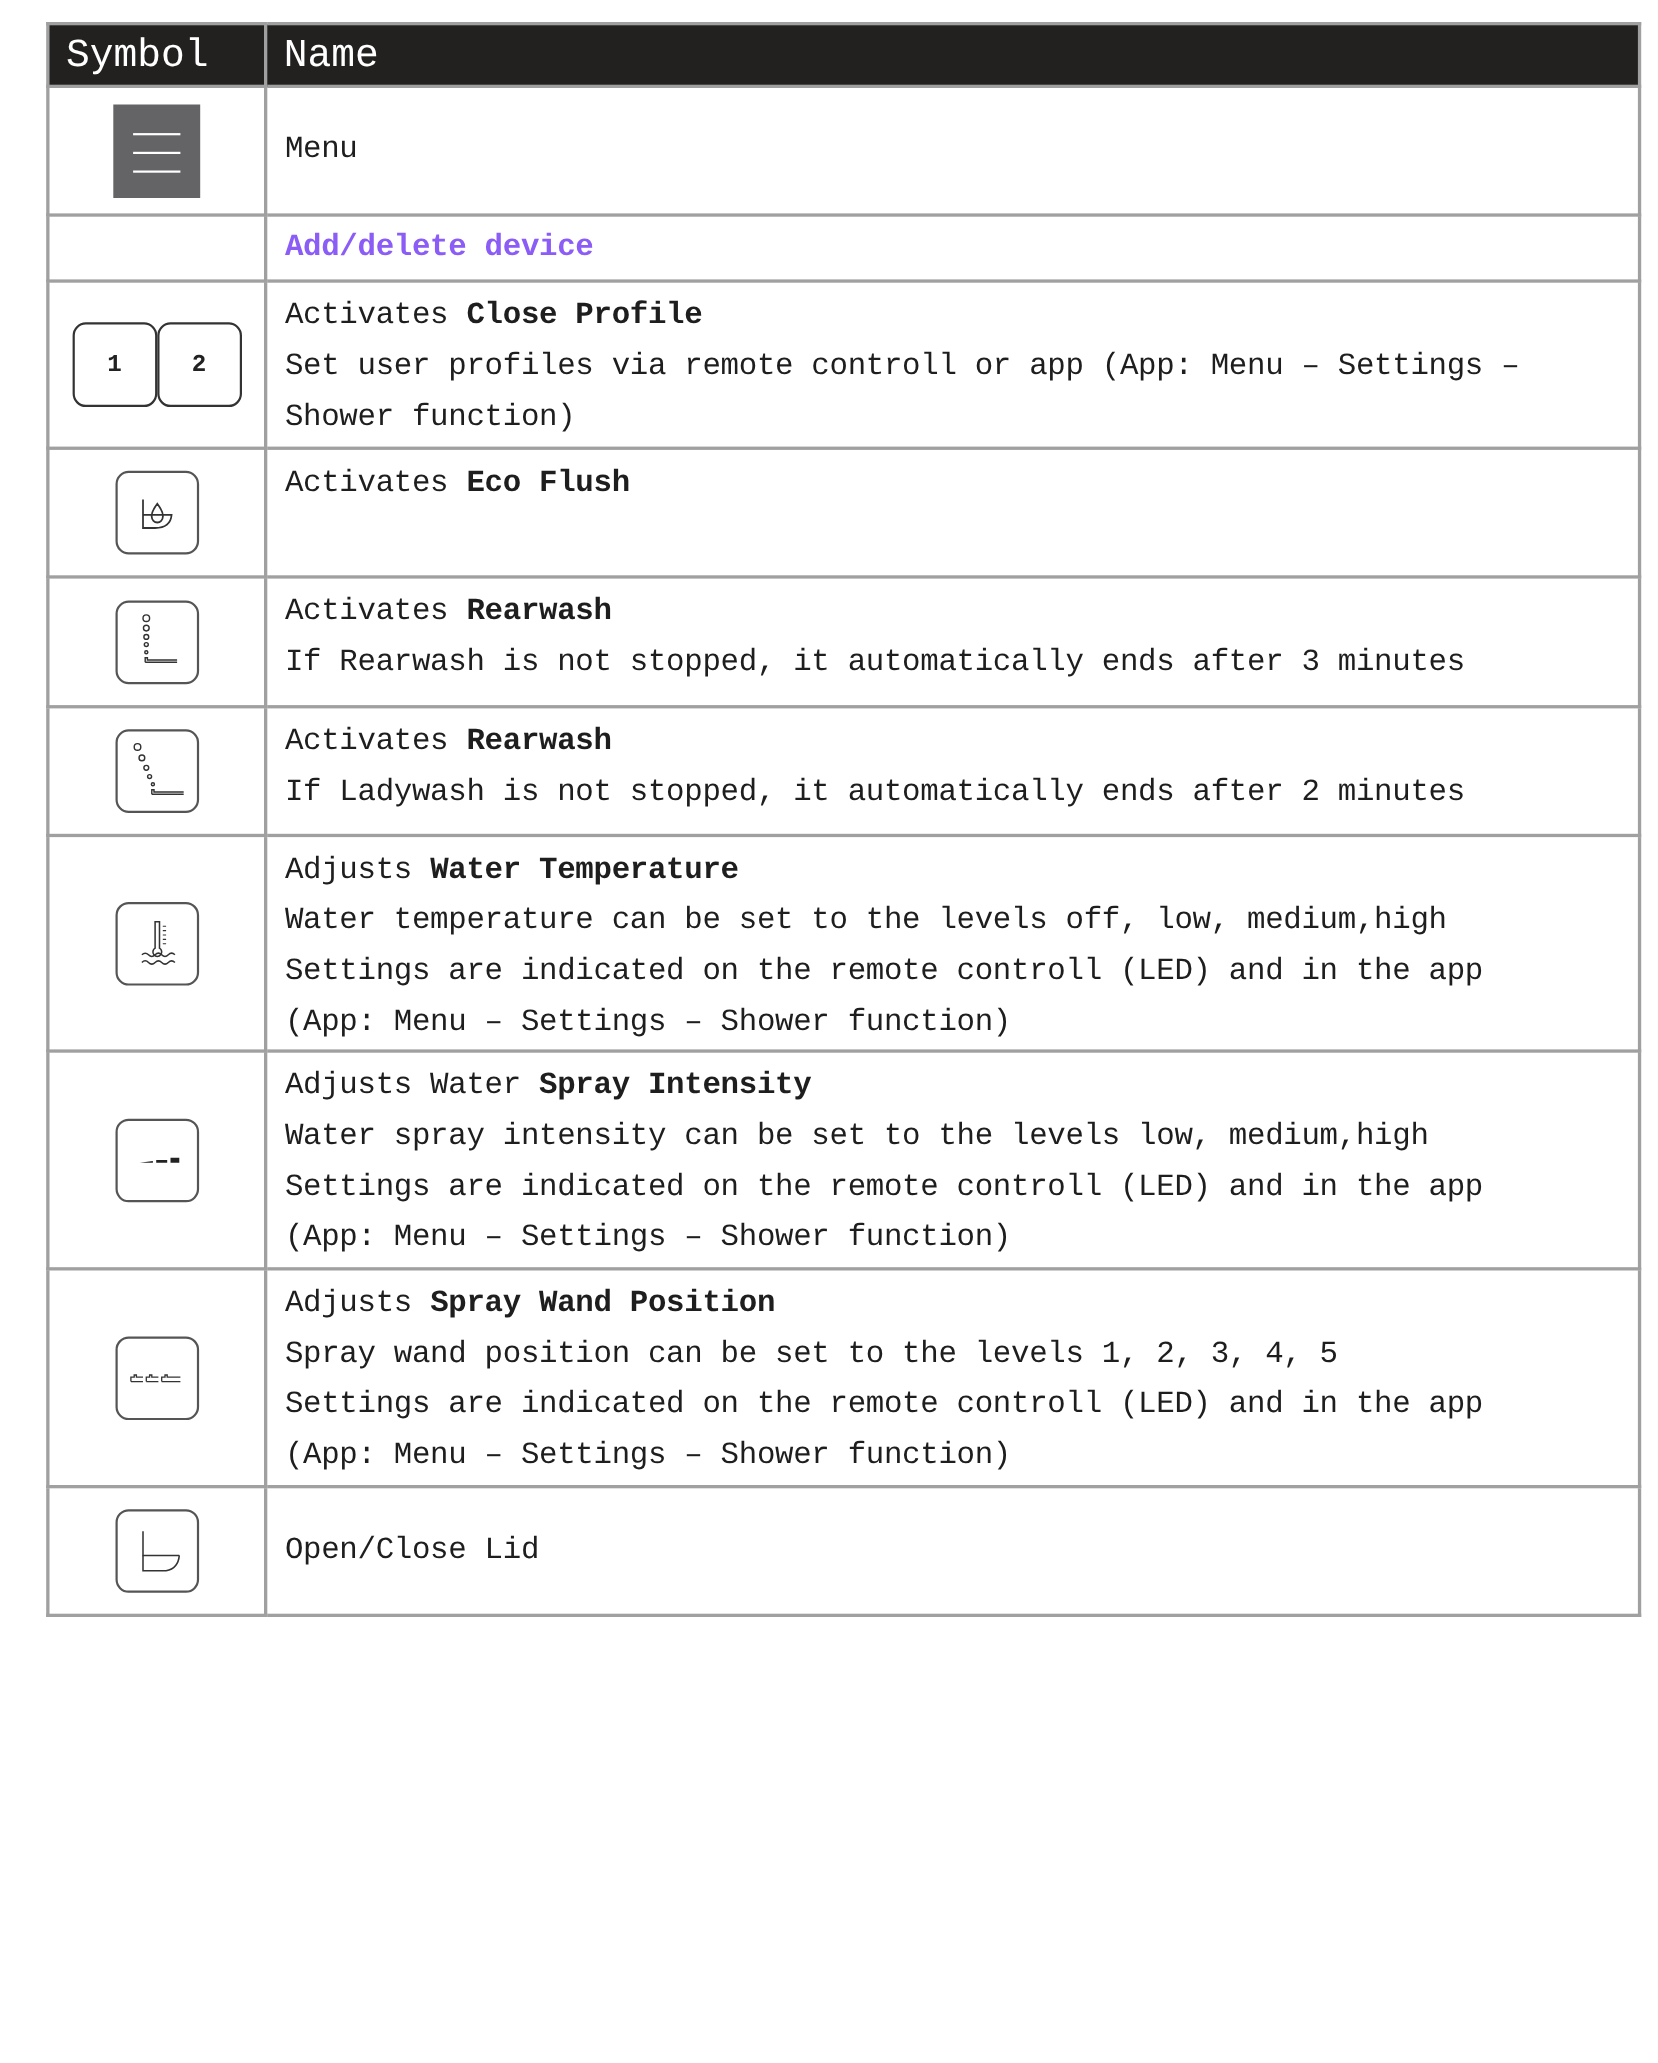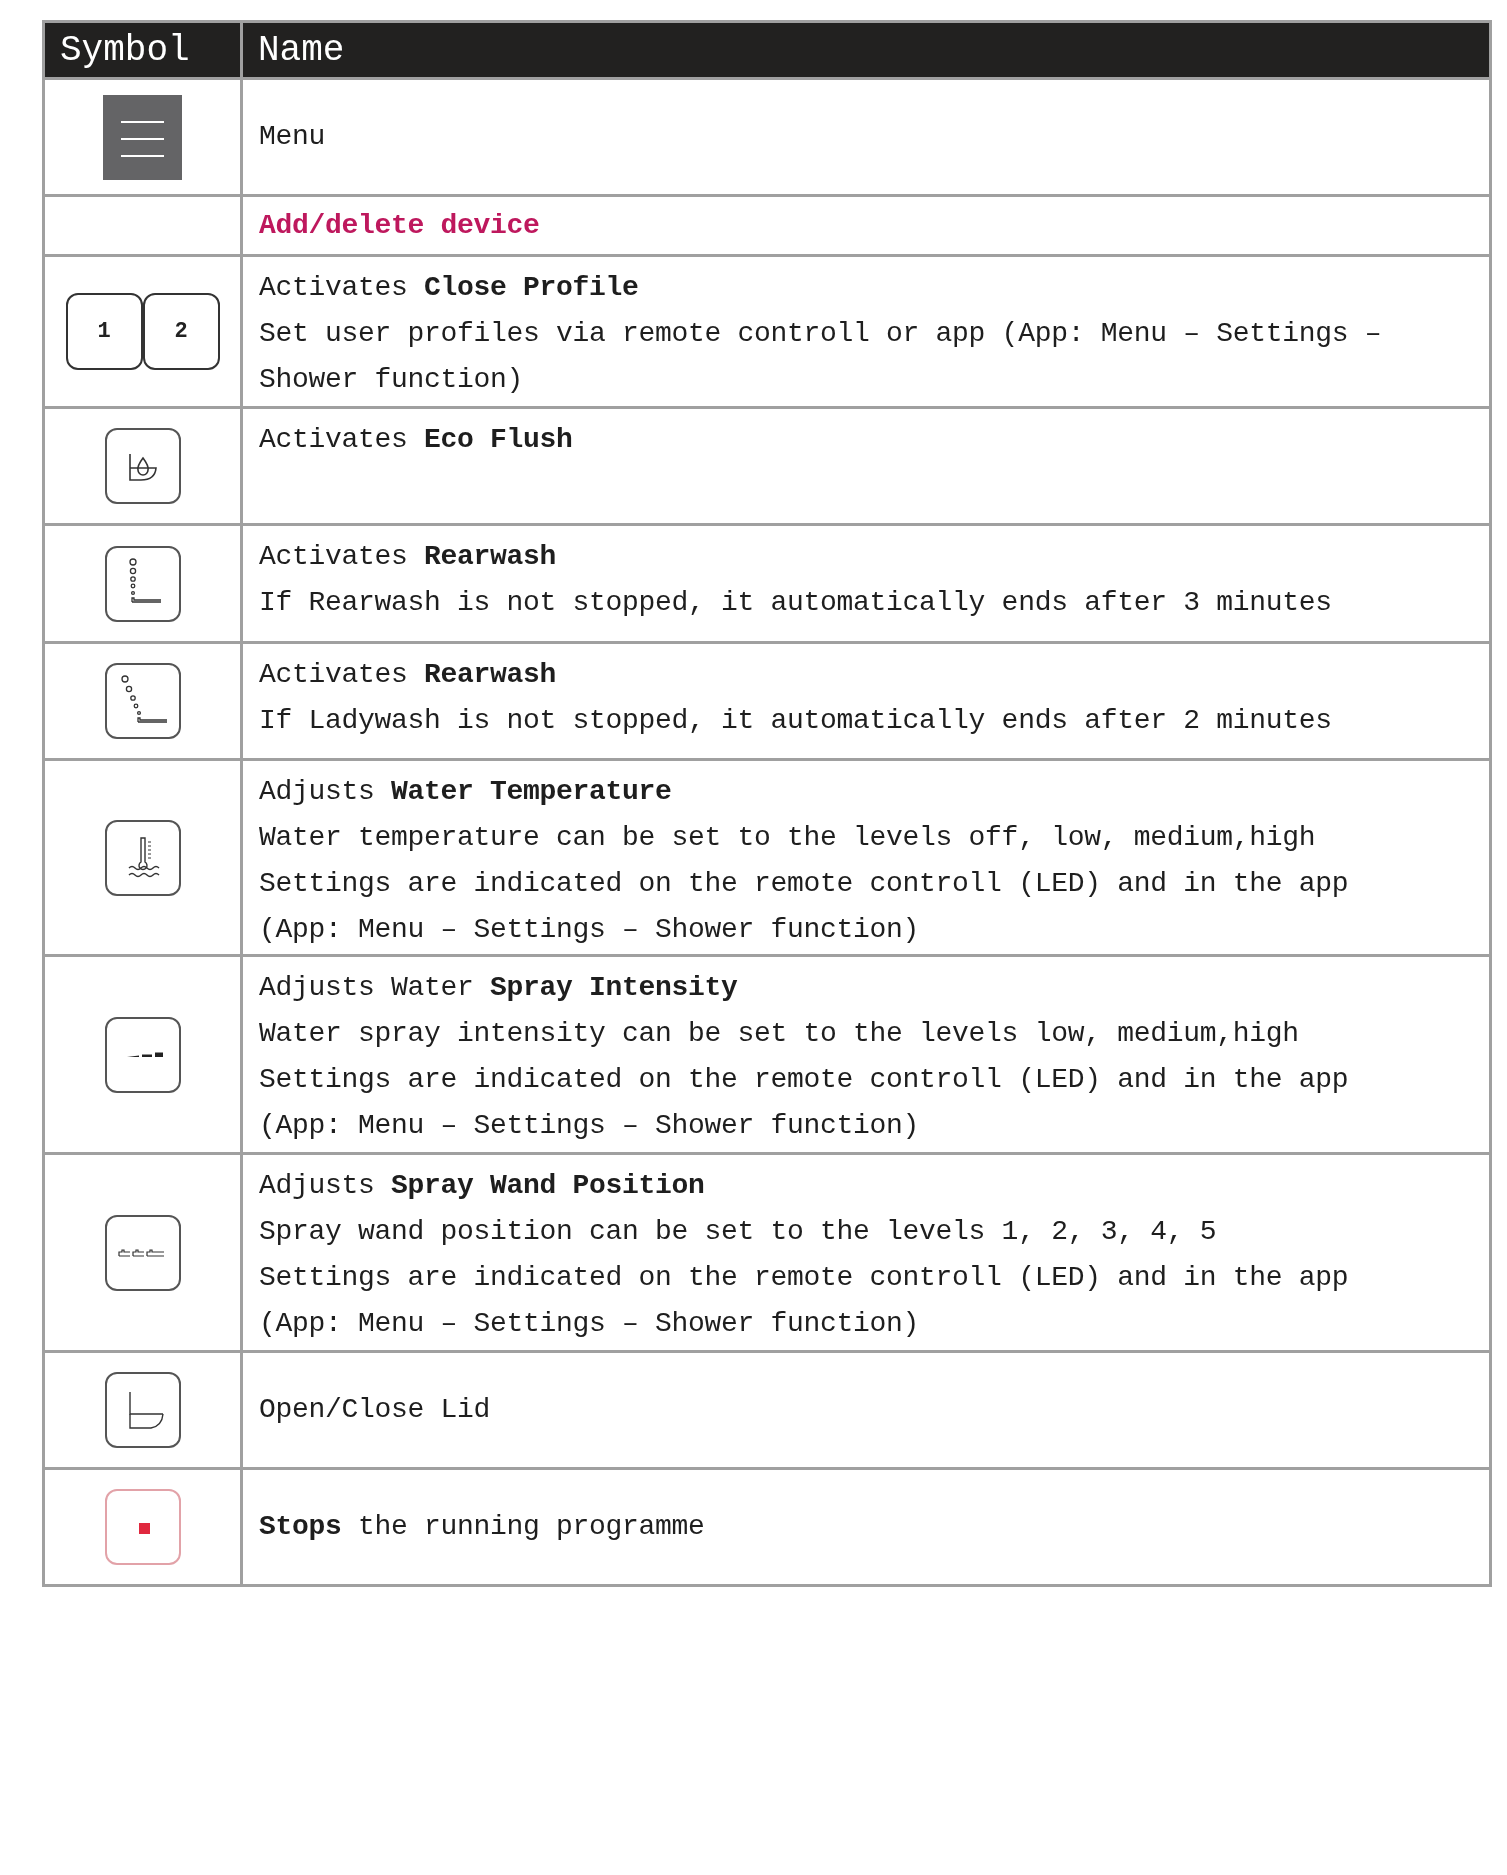--- a/index.html
+++ b/index.html
@@ -8,21 +8,21 @@
   .tbl { position: absolute; left: 42px; top: 20px; width: 1450px; border-collapse: collapse; table-layout: fixed; font-family: Liberation Mono, monospace; }
   .tbl td, .tbl th { border: 3px solid #a0a0a0; padding: 0; vertical-align: top; }
   .tbl th { background: #222120; color: #ffffff; font-weight: normal; text-align: left;
             font-size: 36px; height: 54px; padding: 0 0 0 15px; vertical-align: middle; border-color: #a0a0a0; }
   .col-sym { width: 198px; }
   .sym-cell { text-align: center; vertical-align: middle !important; }
   .name-cell { padding: 8px 16px 0 16px !important; font-size: 28px; line-height: 46px; letter-spacing: -0.3px;
                transform-origin: left top; }
   .name-cell.mid { vertical-align: middle !important; padding-top: 0 !important; }
   .name-cell b { font-weight: bold; }
-  .pink { color: #be185d; font-weight: bold; }
+  .pink { color: #8b5cf6; font-weight: bold; }
   .icon-box { display: inline-block; width: 76px; height: 76px; border: 2px solid #555; border-radius: 12px;
               box-sizing: border-box; position: relative; background: #fff; vertical-align: middle; }
   .icon-box svg { position: absolute; left: 0; top: 0; width: 72px; height: 72px; }
   .menu-box { display: inline-block; width: 79px; height: 85px; background: #646466; position: relative; vertical-align: middle; }
   .menu-box span { position: absolute; left: 18px; width: 43px; height: 2px; background: #fff; }
   .num-pair { display: inline-flex; vertical-align: middle; }
   .num-key { width: 77px; height: 77px; border: 2px solid #333; border-radius: 12px; box-sizing: border-box;
              display: flex; align-items: center; justify-content: center; font-weight: bold; font-size: 22px; color: #222; }
   .stop-box { border-color: #e2a2a8; }
   .stop-dot { position: absolute; left: 32px; top: 32px; width: 11px; height: 11px; background: #e0283e; }
@@ -191,24 +191,14 @@
             <path d="M23 18 V40 H56"></path>
             <path d="M23 40 V54 H44 Q55 52 56 40"></path>
           </svg>
         </span>
       </td>
       <td class="name-cell mid">
         <span>Open/Close Lid</span>
       </td>
     </tr>
 
-    <tr style="height:117px">
-      <td class="sym-cell">
-        <span class="icon-box stop-box">
-          <span class="stop-dot"></span>
-        </span>
-      </td>
-      <td class="name-cell mid">
-        <b>Stops</b><span> the running programme</span>
-      </td>
-    </tr>
   </tbody>
 </table>
 
 </body></html>

